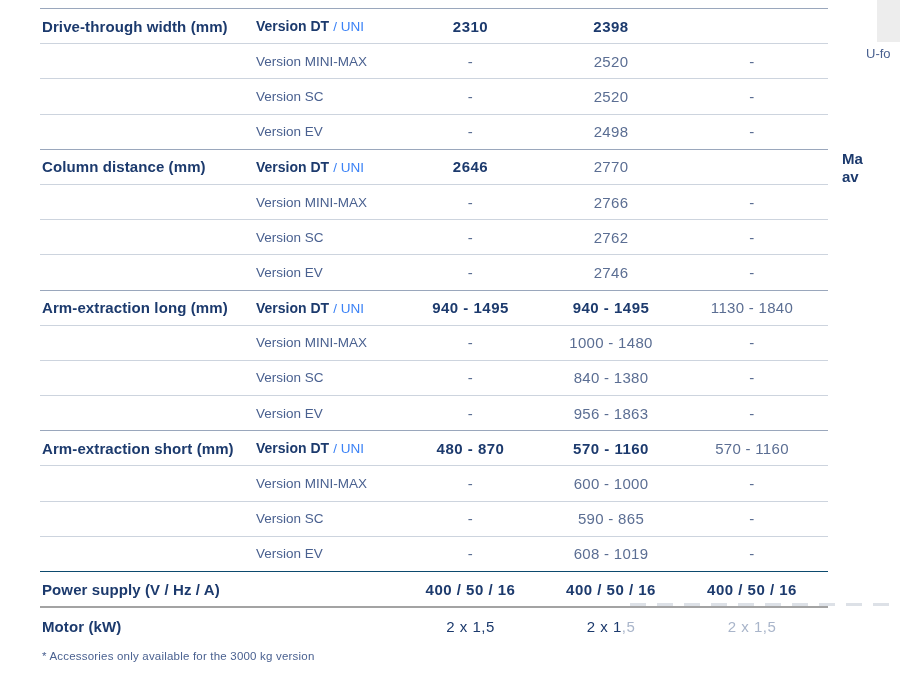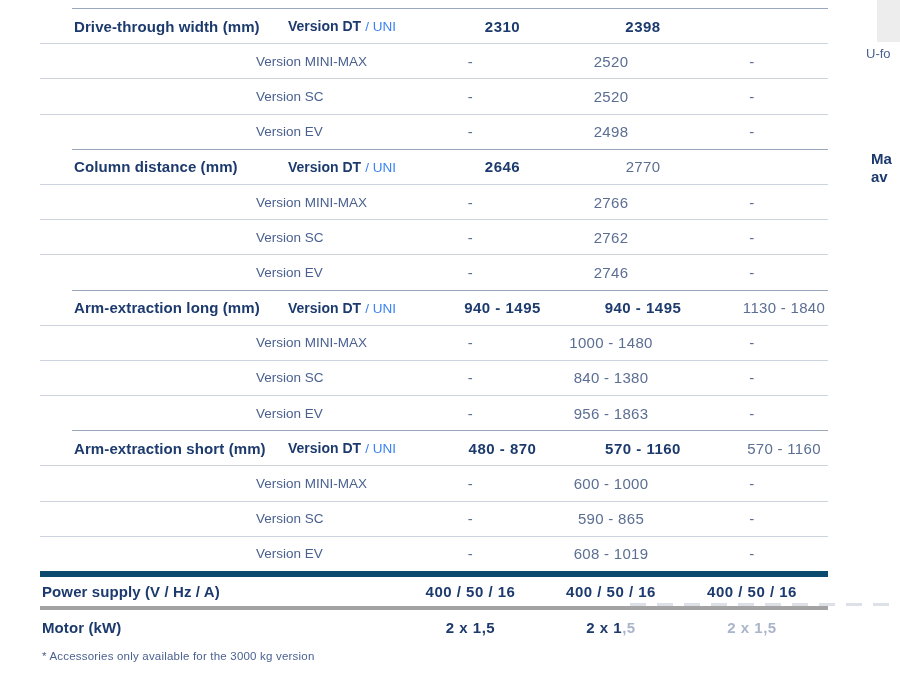--- a/index.html
+++ b/index.html
@@ -18,52 +18,52 @@
     position: absolute;
     left: 40px; top: 8px;
     width: 788px;
   }
   .row {
     display: grid;
     grid-template-columns: 210px 145px 151px 130px 152px;
     align-items: center;
     box-sizing: border-box;
   }
-  .r-sect  { height: 35.2px; border-top: 1px solid #9aa7bc; margin-left: 32px; }
+  .r-sect  { height: 35.2px; border-top: 1px solid #9aa7bc; }
   .r-sub   { height: 35.2px; border-top: 1px solid #cdd4de; }
-  .r-power { height: 35px;   border-top: 6px solid #0c4a6e; }
-  .r-motor { height: 38px;   border-top: 4px solid #a3a3a3; }
+  .r-power { height: 35px;   border-top: 1px solid #0c4a6e; }
+  .r-motor { height: 38px;   border-top: 2px solid #a3a3a3; }
   .c-label {
     font-size: 15px; font-weight: bold; color: #1c3a6d;
     letter-spacing: 0.1px; padding-left: 2px; white-space: nowrap;
   }
   .c-version { font-size: 13.5px; color: #4a6190; white-space: nowrap; padding-left: 6px; }
   .c-version .vb { font-weight: bold; color: #1c3a6d; font-size: 14px; }
   .c-version .vr { margin-left: 4px; color: #3b82f6; text-align: right; }
   .c-v { text-align: center; font-size: 15px; color: #5b6e93; letter-spacing: 0.3px; white-space: nowrap; }
   .r-sect .c-v1, .r-sect .c-v2 { font-weight: bold; color: #1c3a6d; letter-spacing: 0.5px; }
   .r-power .c-v { font-weight: bold; color: #1c3a6d; letter-spacing: 0.5px; }
-  .r-motor .c-v { font-weight: bold; letter-spacing: 0.5px; }
+  .r-motor .c-v { font-weight: normal; letter-spacing: 0.5px; }
   .dark-part  { color: #1c3a6d; }
   .light-part { color: #a9b5ca; }
   .footnote {
     position: absolute; left: 42px; top: 650px;
     font-size: 11.5px; color: #4a6190; letter-spacing: 0.2px;
   }
   
   .side-image {
     position: absolute; left: 877px; top: 0; width: 23px; height: 42px;
     background: #ededed;
   }
   .side-caption {
     position: absolute; left: 866px; top: 46px;
     font-size: 13px; color: #4a6190; white-space: nowrap;
   }
   .side-note {
-    position: absolute; left: 871px; top: 150px;
+    position: absolute; left: 842px; top: 150px;
     font-size: 15px; font-weight: bold; color: #1c3a6d;
     line-height: 18px; white-space: nowrap;
   }
   
   .wm-dashes {
     position: absolute; left: 630px; top: 603px; width: 262px; height: 3px;
     background: repeating-linear-gradient(90deg, #dde1e7 0 16px, transparent 16px 27px);
   }
 </style>
 </head>

